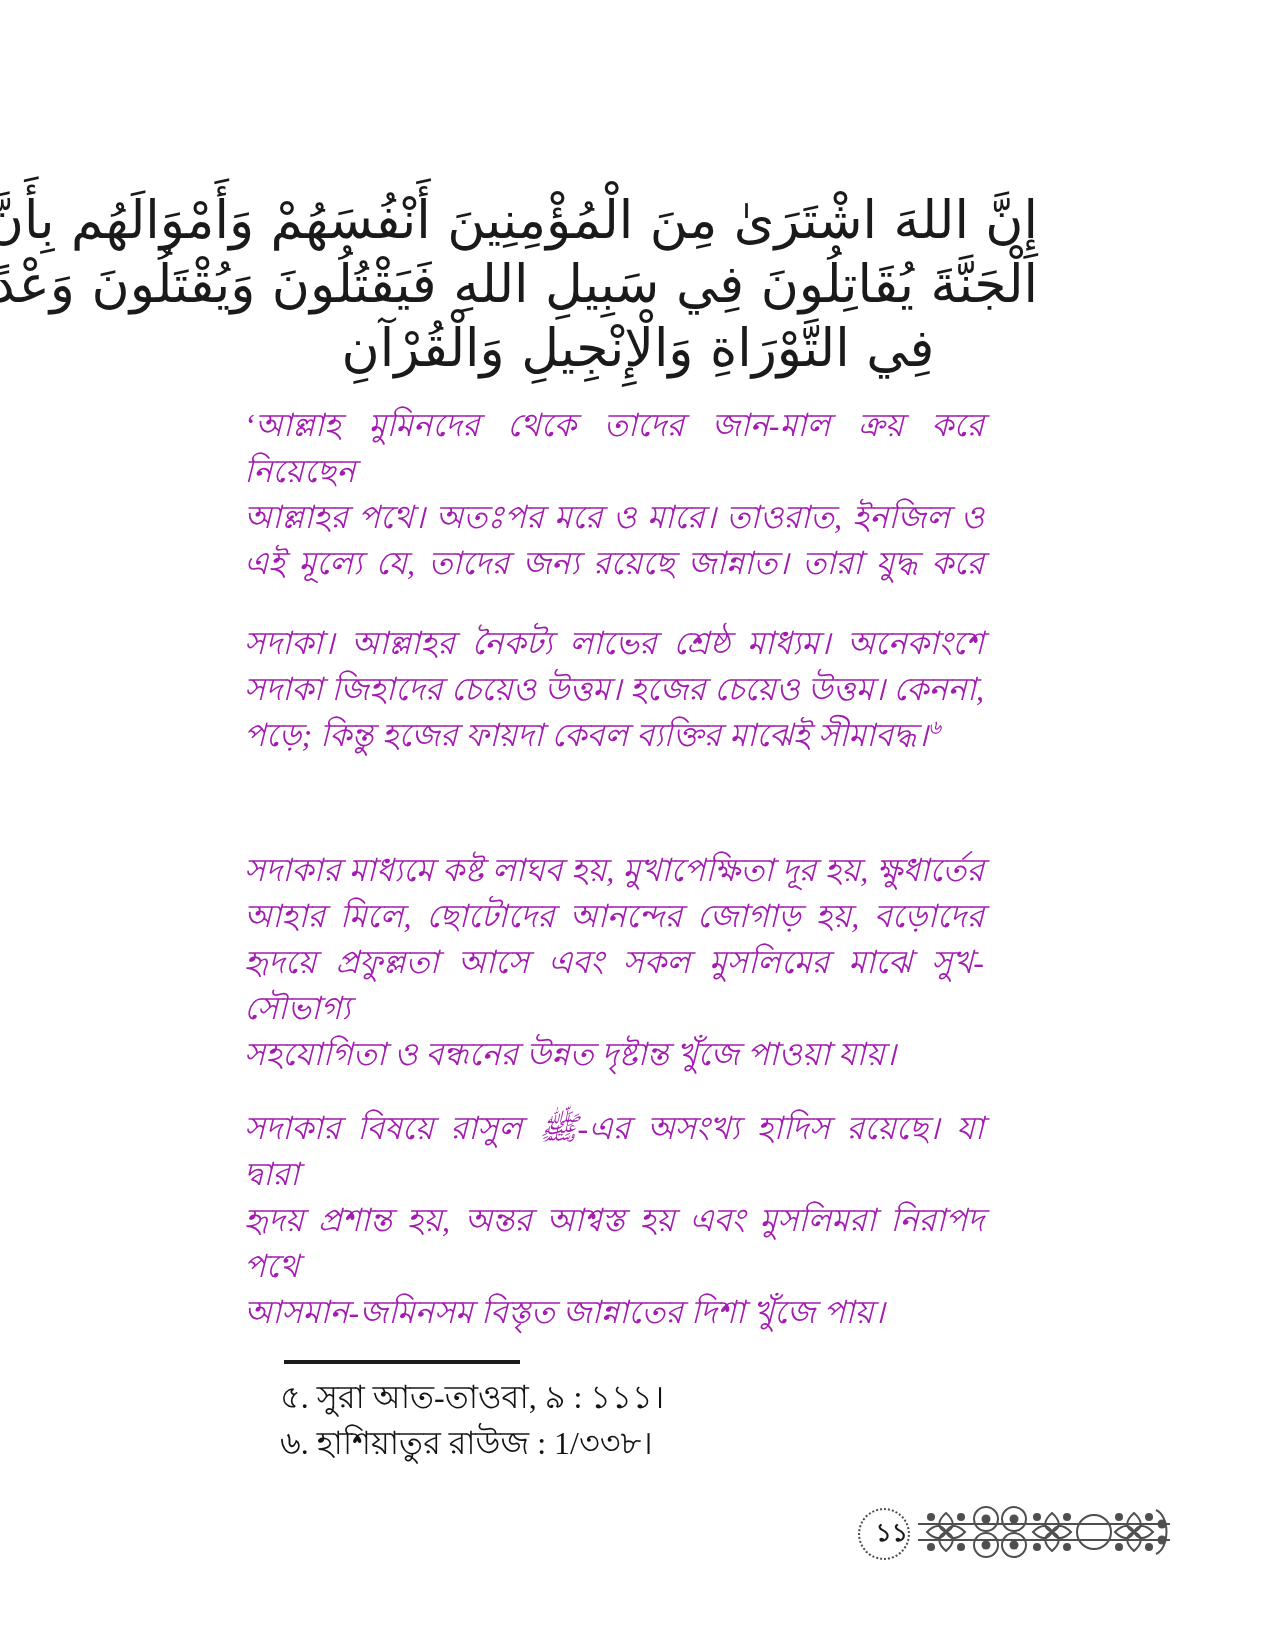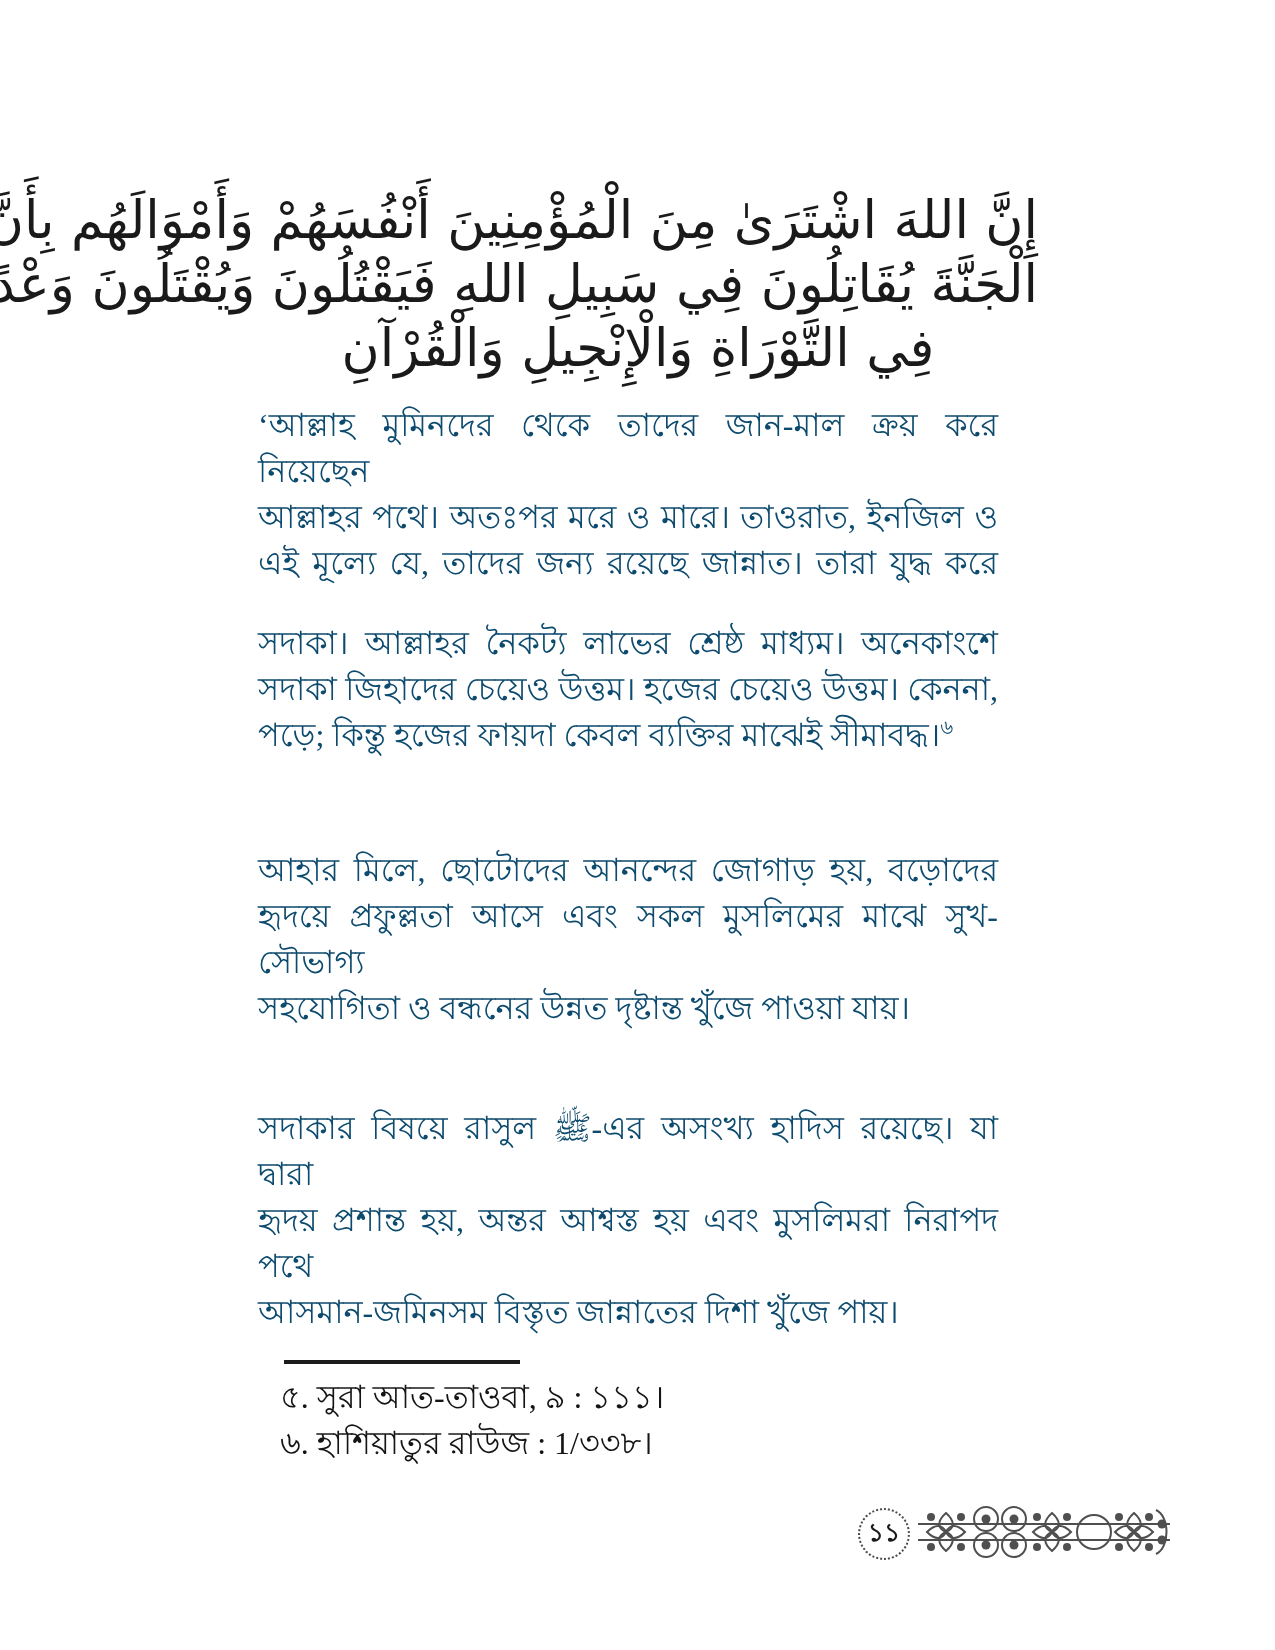--- a/index.html
+++ b/index.html
@@ -21,25 +21,26 @@
     direction: rtl;
     text-align: center;
     font-family: "DejaVu Sans", sans-serif;
     font-size: 52px;
     line-height: 64px;
     color: #1a1a1a;
   }
   .arabic .aline { white-space: nowrap; }
   .para {
     position: absolute;
-    left: 258px;
+    left: 244px;
     width: 740px;
     font-size: 32px;
     line-height: 46px;
-    color: #0c4a6e;
+    color: #a21caf;
+    font-style: italic;
   }
   .p1 { top: 402px; }
   .p2 { top: 620px; }
   .p3 { top: 847px; }
   .p4 { top: 1105px; }
   .jline { text-align: justify; text-align-last: justify; }
   .lline { text-align: left; }
   .fnref {
     font-size: 20px;
     vertical-align: super;
@@ -65,21 +66,21 @@
   .pagenum-badge {
     position: absolute;
     left: 858px;
     top: 1508px;
     width: 52px;
     height: 52px;
     border: 2px dotted #4a4a4a;
     border-radius: 50%;
     display: flex;
     align-items: center;
-    justify-content: center;
+    justify-content: flex-end;
     font-size: 25px;
     font-weight: bold;
     color: #1a1a1a;
   }
   .ornament {
     position: absolute;
     left: 916px;
     top: 1500px;
     width: 256px;
     height: 64px;
@@ -102,20 +103,21 @@
     <div class="jline">এই মূল্যে যে, তাদের জন্য রয়েছে জান্নাত। তারা যুদ্ধ করে</div>
   </div>
 
   <div class="para p2">
     <div class="jline">সদাকা। আল্লাহর নৈকট্য লাভের শ্রেষ্ঠ মাধ্যম। অনেকাংশে</div>
     <div class="jline">সদাকা জিহাদের চেয়েও উত্তম। হজের চেয়েও উত্তম। কেননা,</div>
     <div class="lline"><span>পড়ে; কিন্তু হজের ফায়দা কেবল ব্যক্তির মাঝেই সীমাবদ্ধ।</span><sup class="fnref">৬</sup></div>
   </div>
 
   <div class="para p3">
+    <div class="jline">সদাকার মাধ্যমে কষ্ট লাঘব হয়, মুখাপেক্ষিতা দূর হয়, ক্ষুধার্তের</div>
     <div class="jline">আহার মিলে, ছোটোদের আনন্দের জোগাড় হয়, বড়োদের</div>
     <div class="jline">হৃদয়ে প্রফুল্লতা আসে এবং সকল মুসলিমের মাঝে সুখ-সৌভাগ্য</div>
     <div class="lline">সহযোগিতা ও বন্ধনের উন্নত দৃষ্টান্ত খুঁজে পাওয়া যায়।</div>
   </div>
 
   <div class="para p4">
     <div class="jline">সদাকার বিষয়ে রাসুল ﷺ-এর অসংখ্য হাদিস রয়েছে। যা দ্বারা</div>
     <div class="jline">হৃদয় প্রশান্ত হয়, অন্তর আশ্বস্ত হয় এবং মুসলিমরা নিরাপদ পথে</div>
     <div class="lline">আসমান-জমিনসম বিস্তৃত জান্নাতের দিশা খুঁজে পায়।</div>
   </div>

